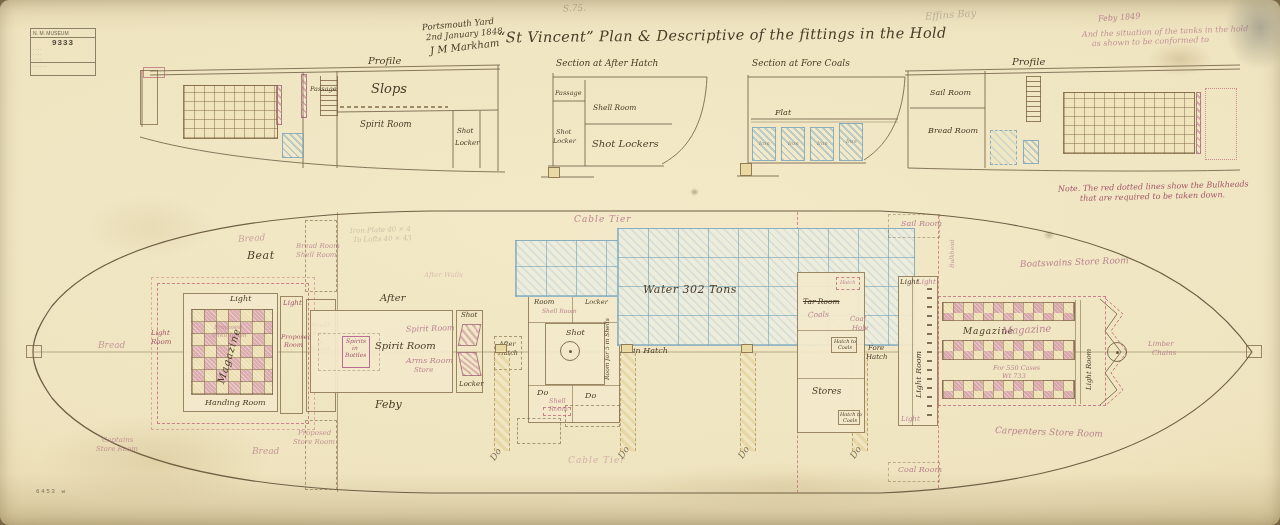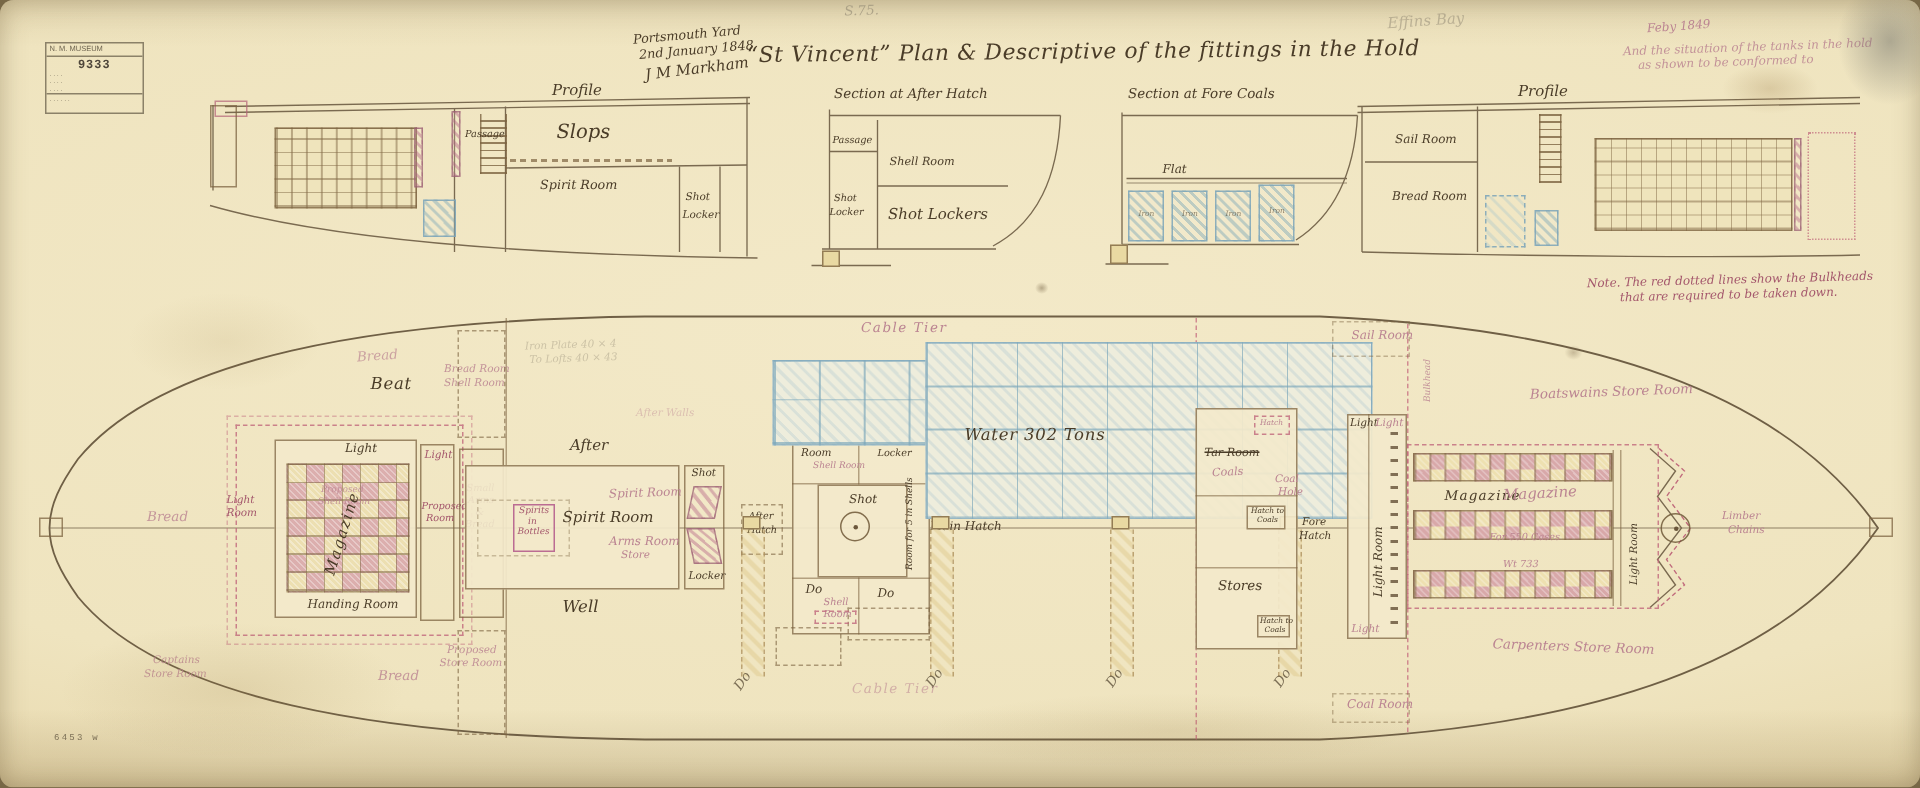--- a/index.html
+++ b/index.html
@@ -231,21 +231,21 @@
   <div class="bx bg" style="left:310px;top:310px;width:143px;height:83px;border-width:1.4px"></div>
   <div class="bx dshB" style="left:318px;top:333px;width:62px;height:38px;opacity:.6"></div>
   <div class="bx" style="left:342px;top:336px;width:28px;height:32px;border:1.4px solid rgba(176,86,138,.85)"></div>
   <div class="t red" style="left:346px;top:338px;font-size:6px">Spirits</div>
   <div class="t red" style="left:352px;top:345px;font-size:6px">in</div>
   <div class="t red" style="left:345px;top:352px;font-size:6px">Bottles</div>
   <div class="t redf" style="left:406px;top:325px;font-size:8px;transform:rotate(-2deg)">Spirit Room</div>
   <div class="t ink" style="left:375px;top:341px;font-size:10px">Spirit Room</div>
   <div class="t redf" style="left:406px;top:357px;font-size:8px">Arms Room</div>
   <div class="t redf" style="left:414px;top:367px;font-size:7px">Store</div>
-  <div class="t ink" style="left:375px;top:399px;font-size:11px">Well</div>
+  <div class="t ink" style="left:375px;top:399px;font-size:11px">Feby</div>
 
   <div class="bx" style="left:456px;top:310px;width:27px;height:83px"></div>
   <div class="t ink" style="left:461px;top:312px;font-size:7px">Shot</div>
   <div class="hatchpink" style="left:460px;top:324px;width:19px;height:22px;transform:skewX(-12deg)"></div>
   <div class="hatchpink" style="left:460px;top:352px;width:19px;height:24px;transform:skewX(12deg)"></div>
   <div class="t ink" style="left:459px;top:381px;font-size:7px">Locker</div>
 
   <div class="bx dshB" style="left:494px;top:336px;width:28px;height:34px"></div>
   <div class="t ink" style="left:499px;top:341px;font-size:6.5px">After</div>
   <div class="t ink" style="left:498px;top:350px;font-size:6.5px">Hatch</div>
@@ -326,21 +326,21 @@
   <div class="t redf" style="left:901px;top:416px;font-size:7px">Light</div>
 
   <div class="bx dshR" style="left:938px;top:296px;width:168px;height:110px"></div>
   <div class="band" style="left:942px;top:302px;width:133px;height:19px"></div>
   <div class="band" style="left:942px;top:340px;width:133px;height:20px"></div>
   <div class="band" style="left:942px;top:380px;width:133px;height:19px"></div>
   <div class="vln" style="left:1075px;top:300px;height:104px"></div>
   <div class="vln" style="left:1080px;top:300px;height:104px"></div>
   <div class="t ink" style="left:963px;top:327px;font-size:9px;letter-spacing:.8px">Magazine</div>
   <div class="t redf" style="left:1002px;top:325px;font-size:10px;transform:rotate(-3deg)">Magazine</div>
-  <div class="t redf" style="left:993px;top:355px;font-size:6.5px">For 550 Cases</div>
+  <div class="t redf" style="left:993px;top:365px;font-size:6.5px">For 550 Cases</div>
   <div class="t redf" style="left:1002px;top:373px;font-size:6.5px">Wt 733</div>
   <div class="t ink" style="left:1086px;top:390px;font-size:7px;transform:rotate(-90deg);transform-origin:left top">Light Room</div>
   <div class="circ" style="left:1107px;top:342px;width:20px;height:20px"></div>
   <div class="dot" style="left:1116px;top:351px"></div>
 
   <div class="t redf" style="left:1020px;top:258px;font-size:9px;transform:rotate(-2deg)">Boatswains Store Room</div>
   <div class="t redf" style="left:995px;top:428px;font-size:9px;transform:rotate(2deg)">Carpenters Store Room</div>
   <div class="t redf" style="left:1148px;top:341px;font-size:7px">Limber</div>
   <div class="t redf" style="left:1152px;top:350px;font-size:7px">Chains</div>
 

